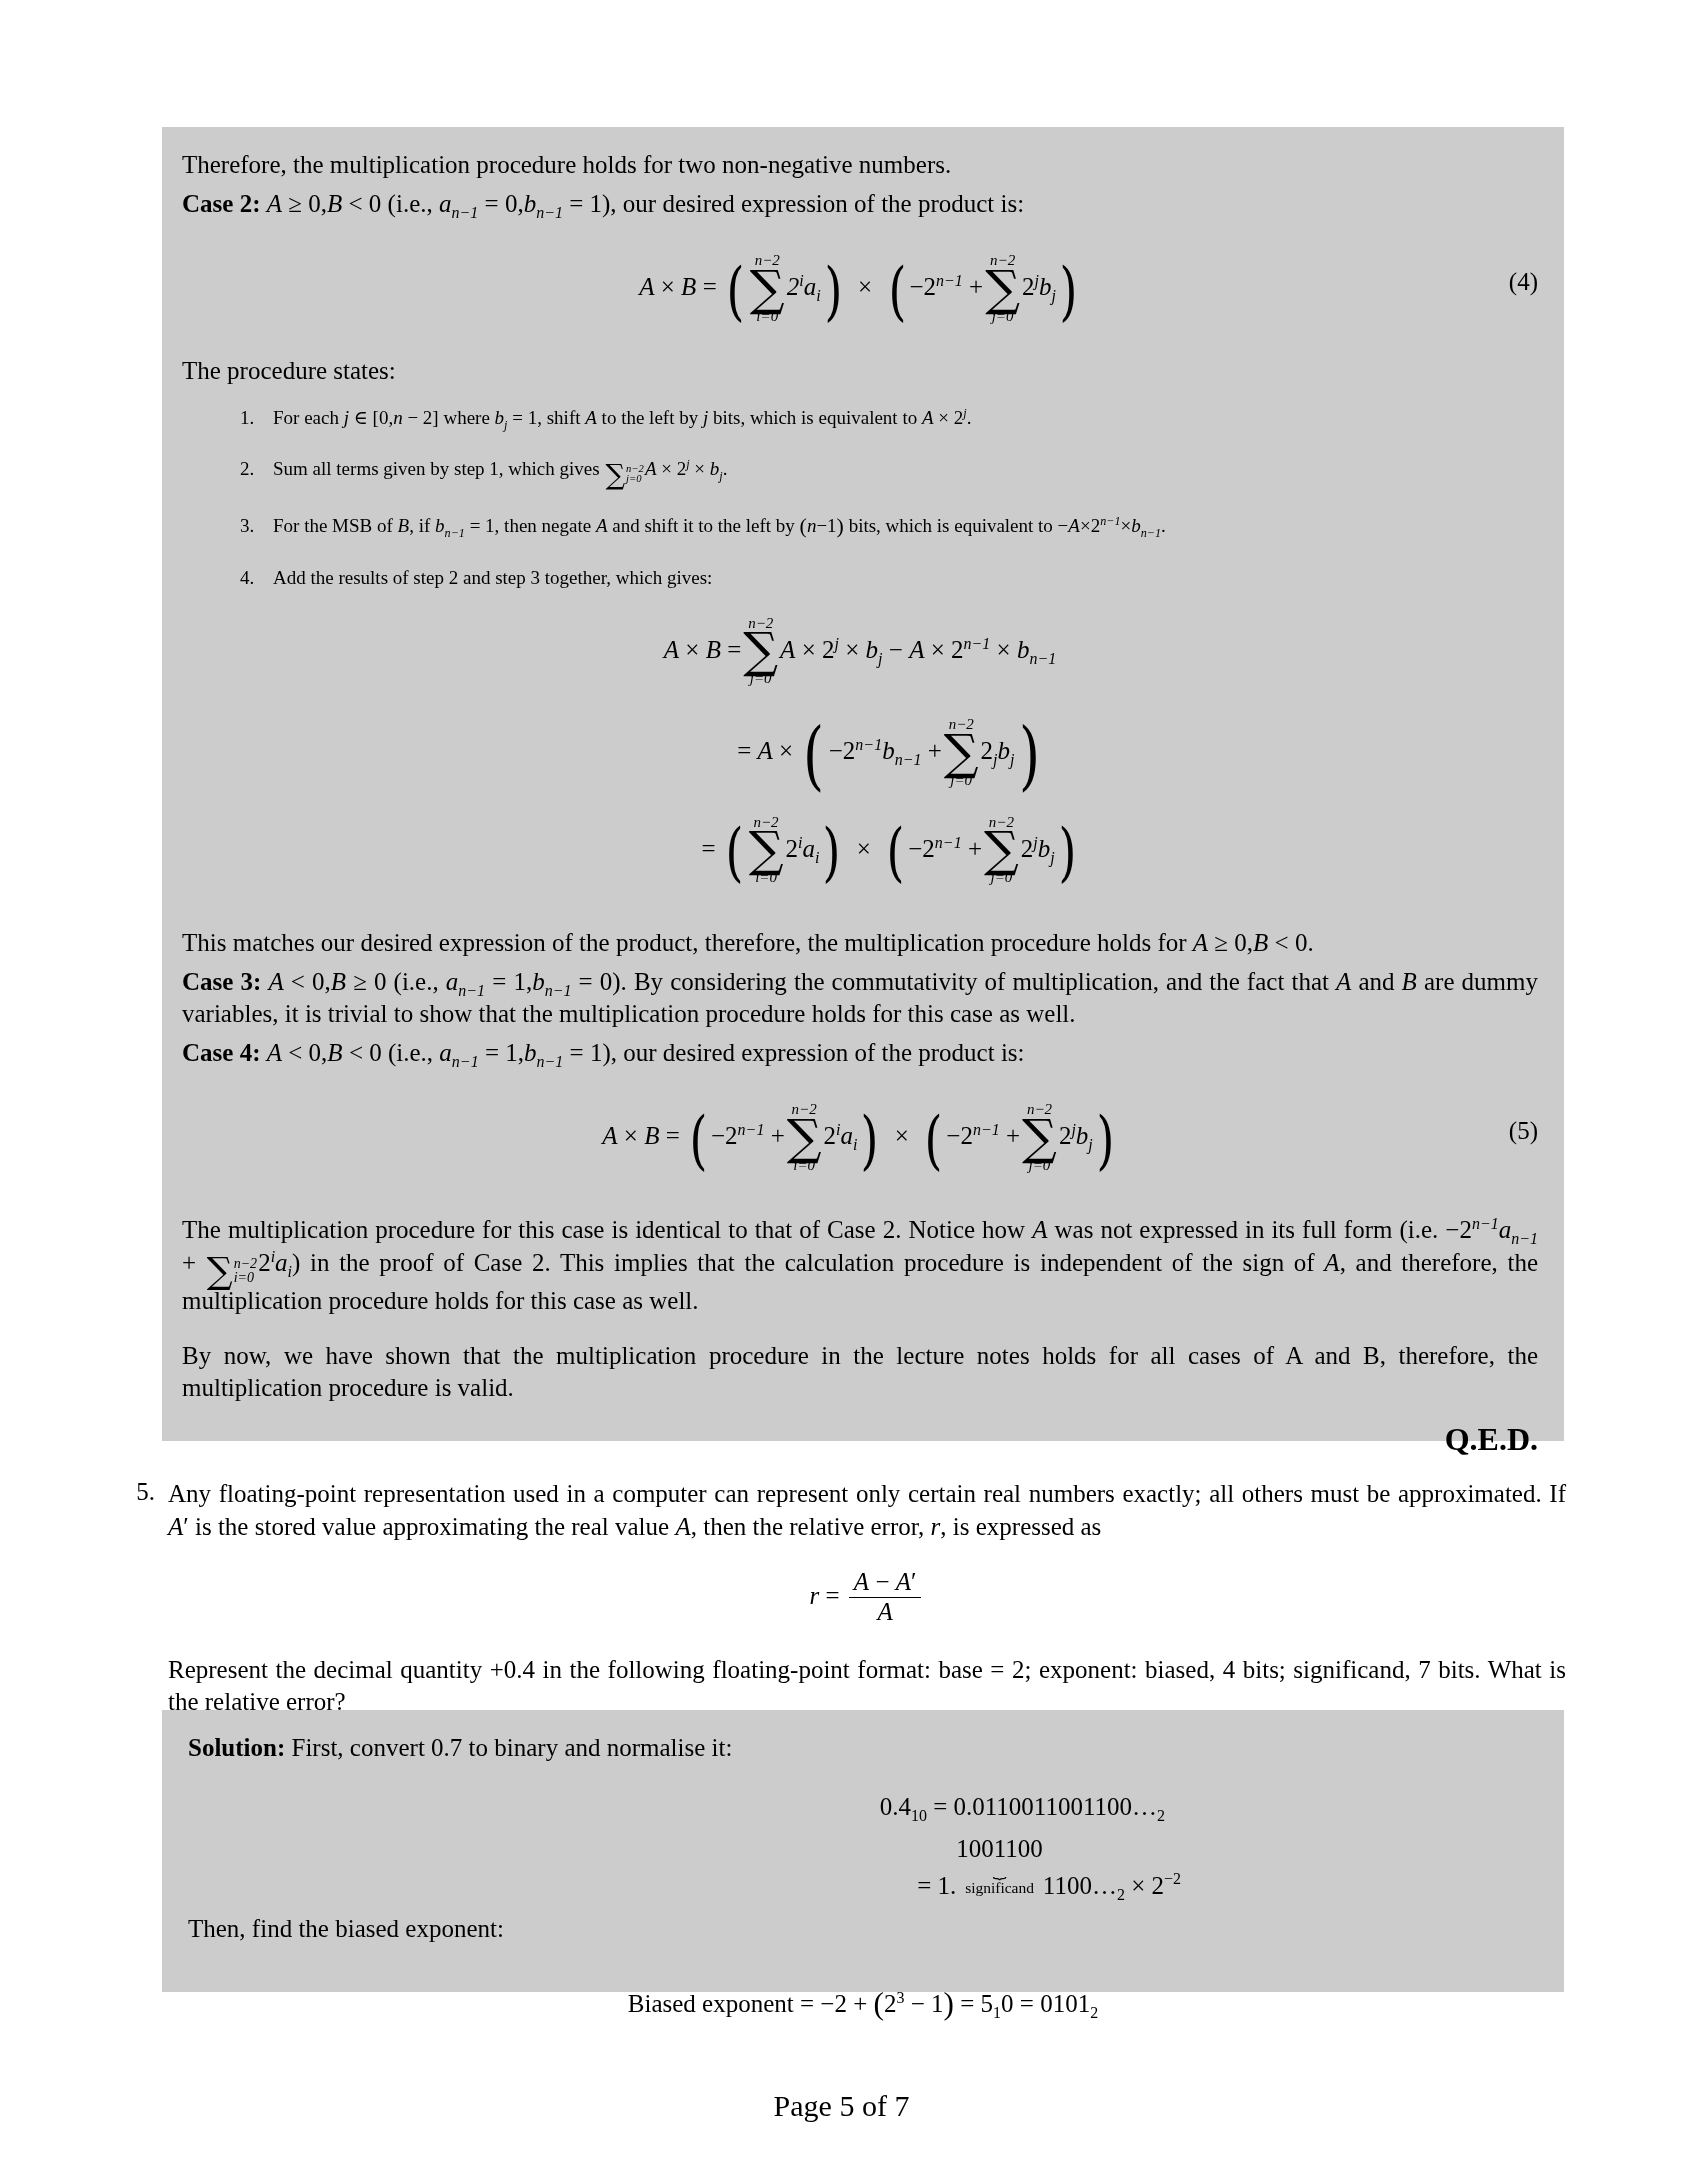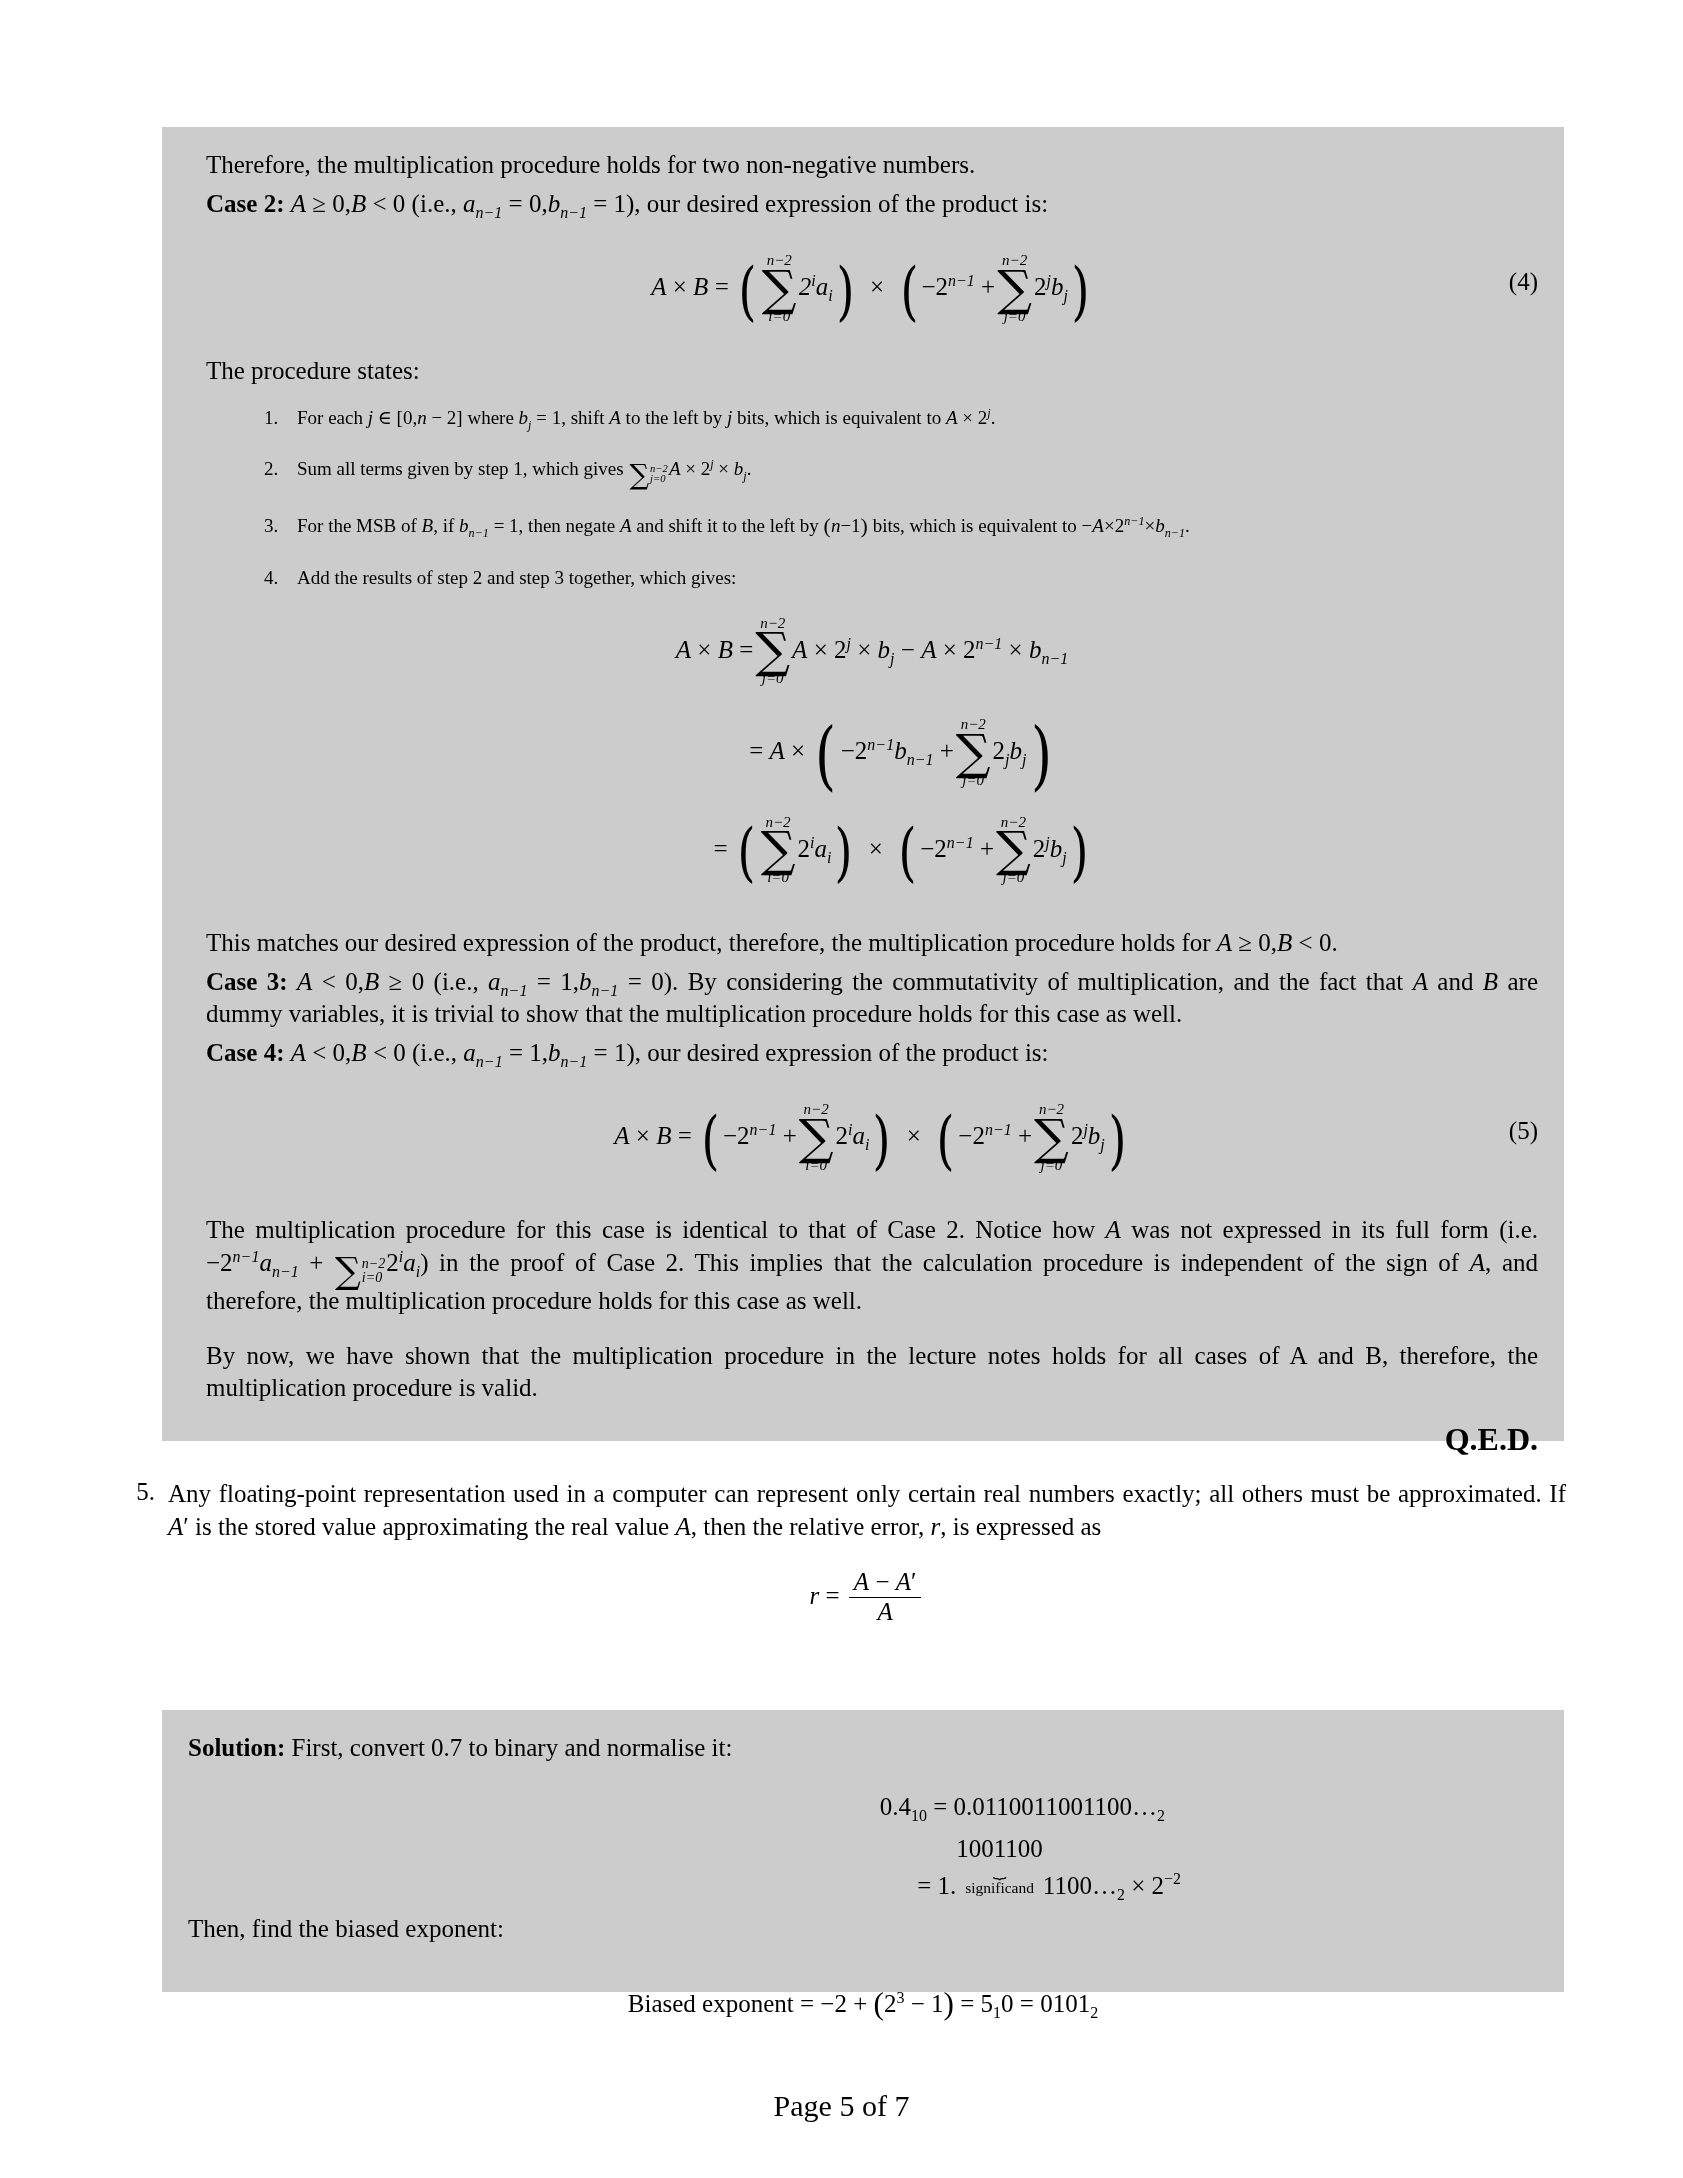--- a/index.html
+++ b/index.html
@@ -26,21 +26,21 @@
   .shade {
     background: #cccccc;
     box-sizing: border-box;
   }
   #box-proof {
     position: absolute;
     left: 162px;
     top: 127px;
     width: 1402px;
     height: 1314px;
-    padding: 22px 26px 18px 44px;
+    padding: 22px 26px 18px 20px;
   }
   #box-solution2 {
     position: absolute;
     left: 162px;
     top: 1710px;
     width: 1402px;
     height: 282px;
     padding: 22px 26px 14px 26px;
   }
   
@@ -325,20 +325,23 @@
       <div class="para tight">
         Any floating-point representation used in a computer can represent only certain real numbers exactly; all others must be approximated. If <i>A</i>′ is the stored value approximating the real value <i>A</i>, then the relative error, <i>r</i>, is expressed as
       </div>
       <div class="eq" style="margin-top:26px; margin-bottom:26px; text-align:center;">
         <i>r</i> =
         <span class="frac">
           <span class="num"><i>A</i> − <i>A</i>′</span>
           <span class="den"><i>A</i></span>
         </span>
       </div>
+      <div class="para" style="margin-top:22px;">
+        Represent the decimal quantity +0.4 in the following floating-point format: base = 2; exponent: biased, 4 bits; significand, 7 bits. What is the relative error?
+      </div>
     </div>
   </div>
 
   <div id="box-solution2" class="shade">
     <div class="para tight">
       <span class="bold">Solution:</span>
       <span>First, convert 0.7 to binary and normalise it:</span>
     </div>
 
     <div class="eqblock" style="margin-top:28px;">

